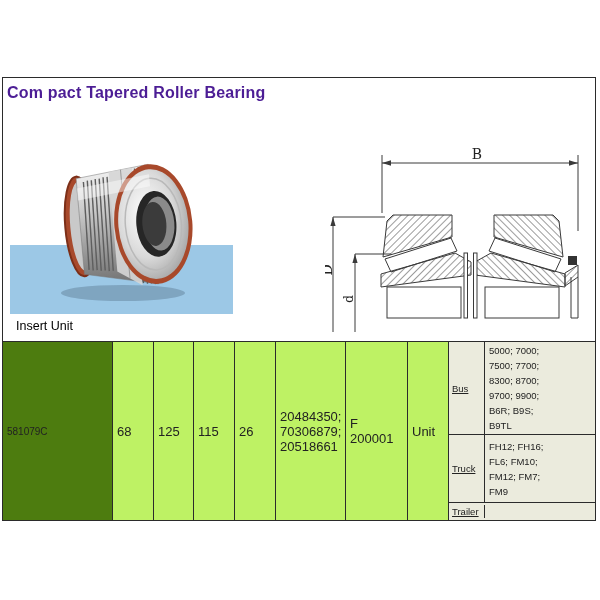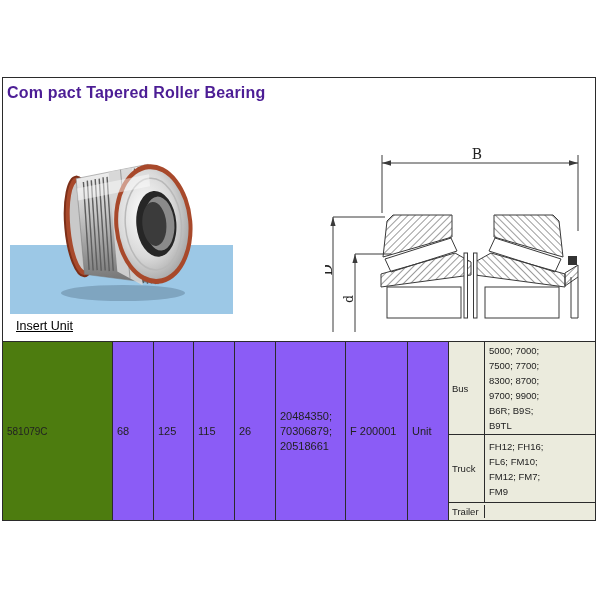--- a/index.html
+++ b/index.html
@@ -9,33 +9,33 @@
          border:1px solid #2b2b2b;box-sizing:border-box;background:#fff;}
   .title{position:absolute;left:7px;top:84px;font-size:16px;font-weight:bold;
          color:#4c1d95;letter-spacing:0.2px;}
   .backdrop{position:absolute;left:10px;top:245px;width:223px;height:69px;background:#9cc8e6;}
   .photo{position:absolute;left:48px;top:163px;width:146px;height:142px;}
   .diagram{position:absolute;left:325px;top:135px;width:272px;height:200px;}
   .diagram line,.diagram polyline{stroke:#3a3a3a;stroke-width:1;}
   .diagram polygon.arrow{fill:#3a3a3a;stroke:none;}
   .dimlabel{font-family:"DejaVu Serif",serif;font-size:14px;fill:#222;}
   .dimlabel.small{font-size:12px;}
-  .section-label{position:absolute;left:16px;top:319px;font-size:12.5px;color:#000;text-decoration:underline;}
+  .section-label{position:absolute;left:16px;top:319px;font-size:12.5px;color:#000;}
 
   .spec-table{position:absolute;left:2px;top:341px;width:594px;height:180px;
               border:1px solid #2b2b2b;box-sizing:border-box;display:flex;background:#ebebdd;}
   .cell{border-right:1px solid #2b2b2b;box-sizing:border-box;display:flex;align-items:center;
-        padding:2px 4px;font-size:11px;line-height:15px;color:#222;background:#8b5cf6;
+        padding:2px 4px;font-size:13px;line-height:15px;color:#222;background:#bef264;
         white-space:pre-line;overflow:hidden;}
   .cell.first{background:#4d7c0f;font-size:10px;}
   .apps{flex:1;display:flex;flex-direction:column;}
   .app-row{display:flex;box-sizing:border-box;border-bottom:1px solid #2b2b2b;}
   .app-row:last-child{border-bottom:none;flex:1;align-items:center;}
   .type-cell{width:36px;border-right:1px solid #2b2b2b;box-sizing:border-box;display:flex;
-             align-items:center;padding:1px 3px;font-size:9.5px;background:#ebebdd;}
+             align-items:center;padding:1px 3px;font-size:9.5px;background:#ebebdd;text-decoration:underline;}
   .models-cell{flex:1;display:flex;align-items:center;padding:2px 4px;font-size:9.5px;
                line-height:15px;white-space:pre-line;background:#ebebdd;}
 </style>
 </head>
 <body>
 
 <div class="page">
 
   <div class="frame"></div>
 

